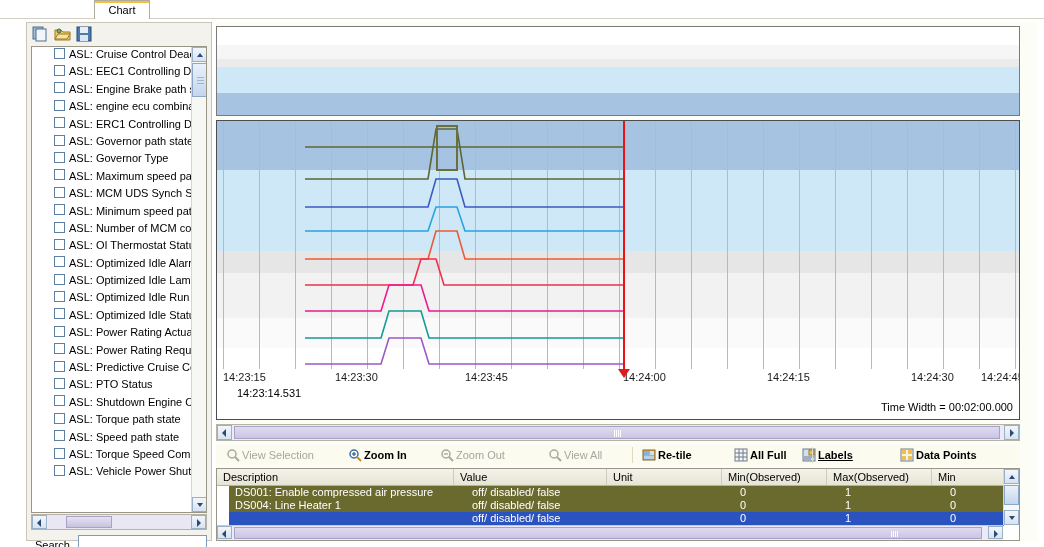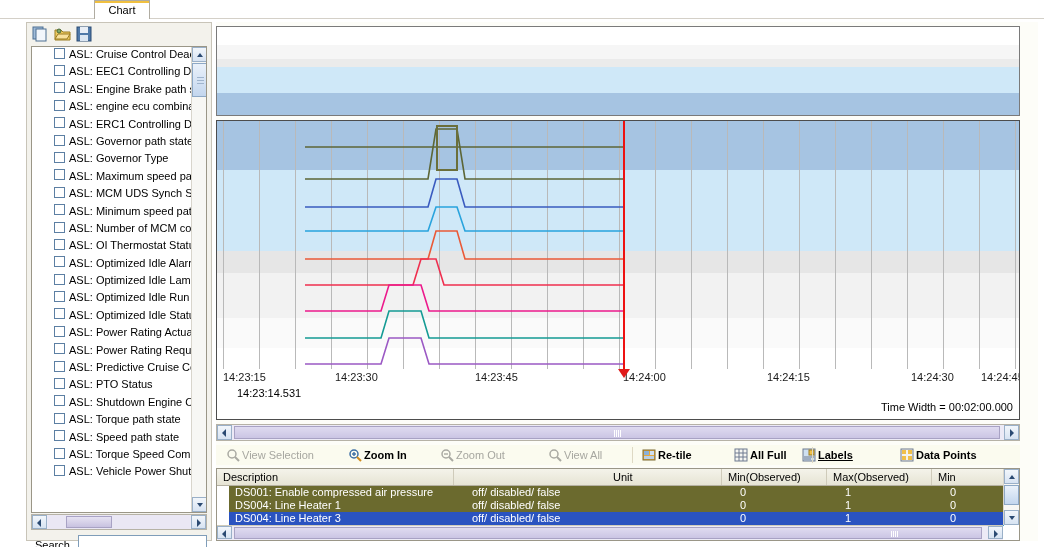--- a/index.html
+++ b/index.html
@@ -290,21 +290,21 @@
             <polyline points="88,190 164,190 172,164 204,164 212,190 406,190" fill="none" stroke="#ec1a8c" stroke-width="1.6"></polyline>
             <polyline points="88,217 164,217 172,190 204,190 212,217 406,217" fill="none" stroke="#149b94" stroke-width="1.6"></polyline>
             <polyline points="88,243 164,243 172,217 204,217 212,243 406,243" fill="none" stroke="#9b59c4" stroke-width="1.6"></polyline>
           </svg>
           <div class="selrect" style="left: 219px; top: 4px; width: 22px; height: 46px;"></div>
         </div>
       <div class="xaxisarea">
         <div id="xticks">
             <span class="xtick" style="left: 6px;">14:23:15</span>
             <span class="xtick" style="left: 118px;">14:23:30</span>
-            <span class="xtick" style="left: 258px;">14:23:45</span>
+            <span class="xtick" style="left: 248px;">14:23:45</span>
             <span class="xtick" style="left: 406px;">14:24:00</span>
             <span class="xtick" style="left: 550px;">14:24:15</span>
             <span class="xtick" style="left: 694px;">14:24:30</span>
             <span class="xtick" style="left: 764px;">14:24:45</span>
           </div>
         <span class="leftstamp">14:23:14.531</span>
         <span class="timewidth">Time Width = 00:02:00.000</span>
       </div>
     <div class="cursorline" style="left: 406px;"></div>
         <div class="cursormark" style="left: 401px;"></div>
@@ -364,20 +364,21 @@
               <rect x="2" y="8" width="4" height="4" fill="#f0c04a"></rect>
               <rect x="8" y="8" width="4" height="4" fill="#f0c04a"></rect>
             </svg></span><span>Data Points</span></div>
         <div class="sep" style="left: 416px;"></div>
         <div class="sep" style="left: 596px;"></div>
       </div>
 
     <div class="tablebox">
       <div class="thead" id="thead">
           <div class="th" style="left: 0px; width: 237px;">Description</div>
+          <div class="th" style="left: 237px; width: 153px;">Value</div>
           <div class="th" style="left: 390px; width: 115px;">Unit</div>
           <div class="th" style="left: 505px; width: 105px;">Min(Observed)</div>
           <div class="th" style="left: 610px; width: 105px;">Max(Observed)</div>
           <div class="th" style="left: 715px; width: 100px;">Min</div>
         </div>
       <div class="tbody" id="tbody">
           <div class="trw olive">
             <div class="td" style="left: 0px; width: 237px;">DS001: Enable compressed air pressure</div>
             <div class="td" style="left: 237px; width: 153px;">off/ disabled/ false</div>
             <div class="td" style="left: 390px; width: 115px;"></div>
@@ -387,21 +388,20 @@
           </div>
           <div class="trw olive">
             <div class="td" style="left: 0px; width: 237px;">DS004: Line Heater 1</div>
             <div class="td" style="left: 237px; width: 153px;">off/ disabled/ false</div>
             <div class="td" style="left: 390px; width: 115px;"></div>
             <div class="td" style="left: 505px; width: 105px;">0</div>
             <div class="td" style="left: 610px; width: 105px;">1</div>
             <div class="td" style="left: 715px; width: 100px;">0</div>
           </div>
           <div class="trw blue">
-            <div class="td" style="left: 0px; width: 237px;">DS004: Line Heater 3</div>
             <div class="td" style="left: 237px; width: 153px;">off/ disabled/ false</div>
             <div class="td" style="left: 390px; width: 115px;"></div>
             <div class="td" style="left: 505px; width: 105px;">0</div>
             <div class="td" style="left: 610px; width: 105px;">1</div>
             <div class="td" style="left: 715px; width: 100px;">0</div>
           </div>
           <div class="trw lblue">
             <div class="td" style="left: 0px; width: 237px;">DS004: Line Heater 2</div>
             <div class="td" style="left: 237px; width: 153px;">off/ disabled/ false</div>
             <div class="td" style="left: 390px; width: 115px;"></div>

